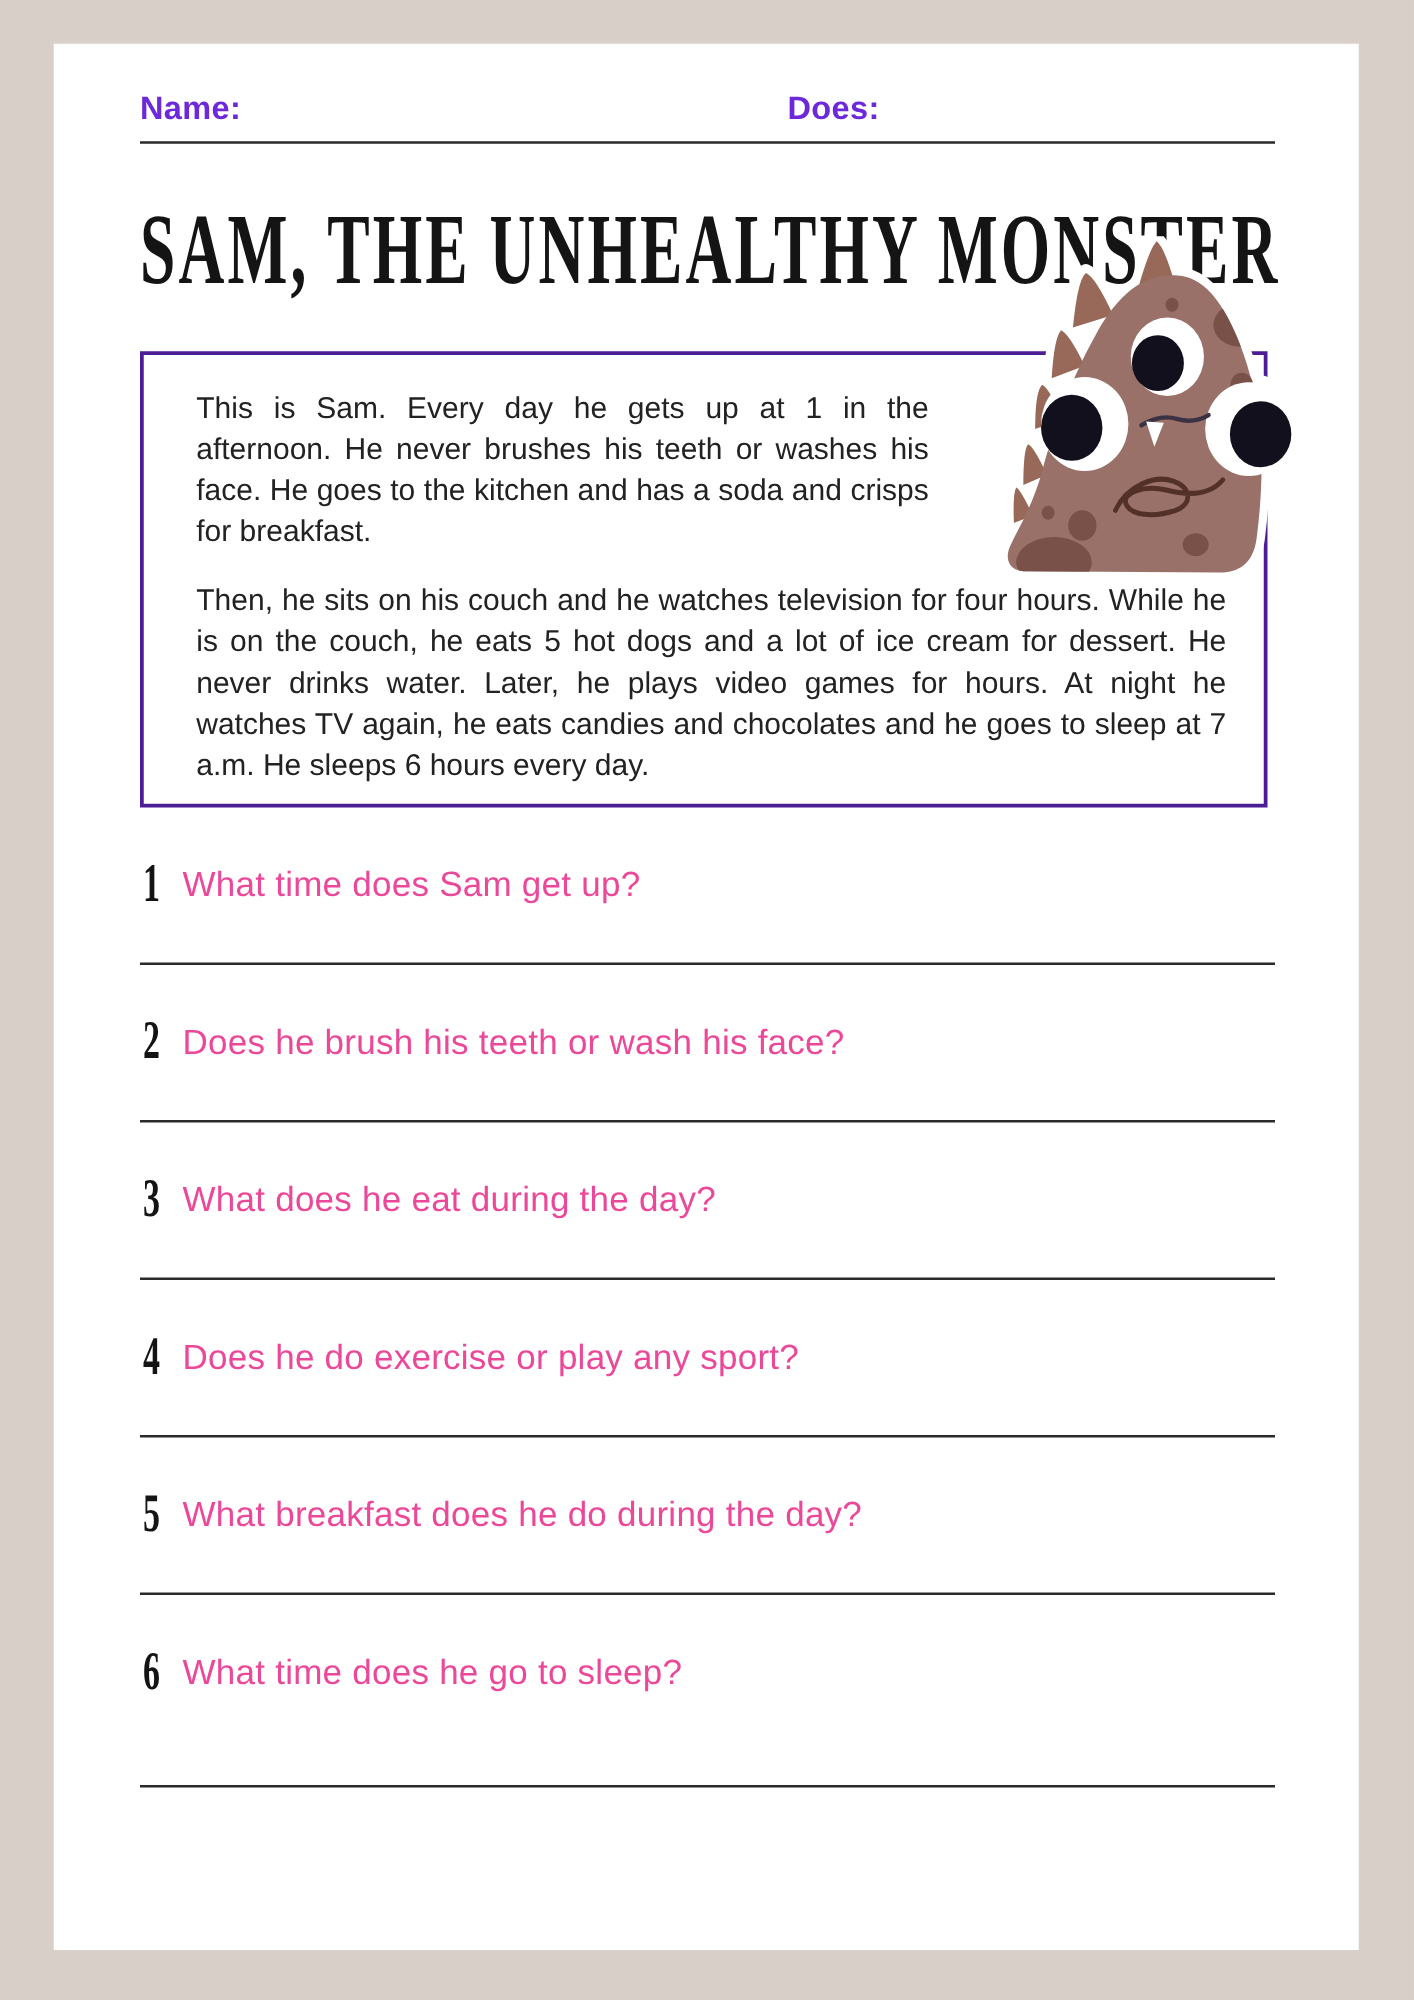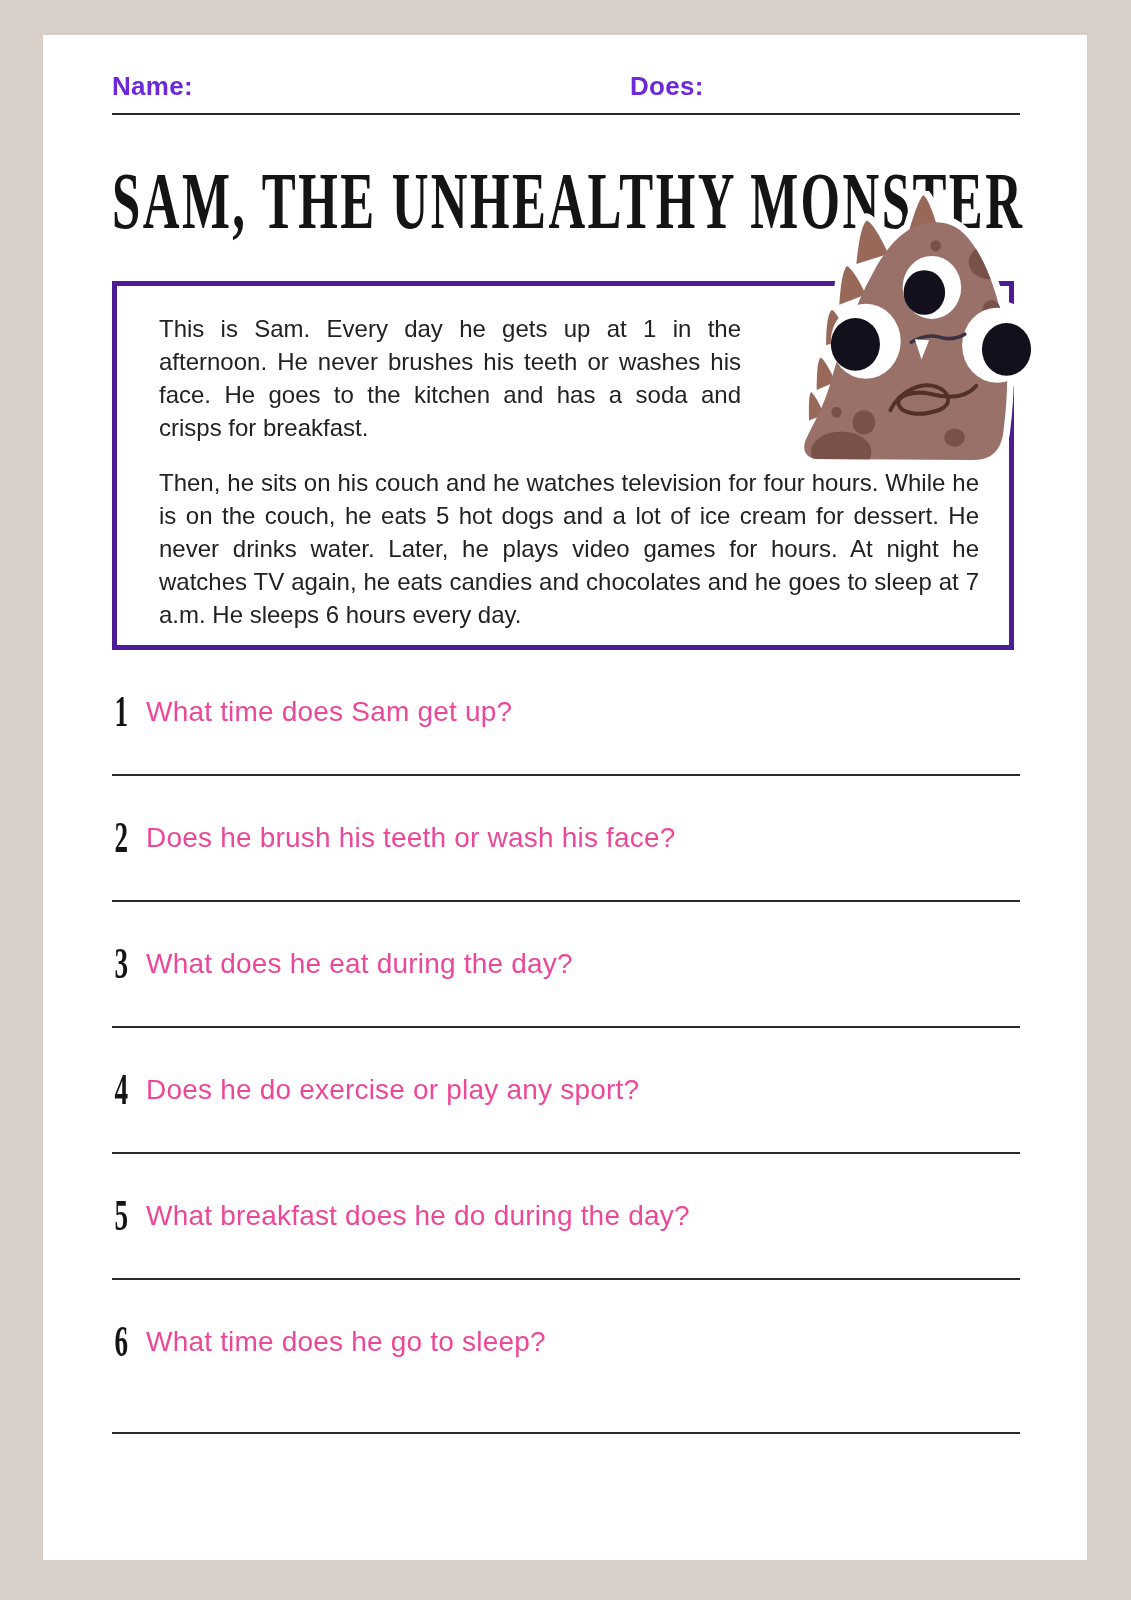--- a/index.html
+++ b/index.html
@@ -41,21 +41,21 @@
   }
 
   
   .instructions { margin-top:14px; font-size:24px; font-weight:700; line-height:1.32; color:#1b1b1b; }
 
   
   .passage-box {
     position:relative;
     margin-top:42px;
     width:902px;
-    border:5px solid #4c1d95;
+    border:3px solid #4c1d95;
     padding:26px 30px 14px 42px;
     background:#ffffff;
   }
   .passage { font-size:24px; line-height:33px; text-align:justify; color:#222; }
   .para1 { margin:0 238px 22px 0; }
   .para2 { margin:0; }
 
   .monster { position:absolute; top:-95px; right:-23px; width:238px; height:270px; z-index:3; }
   .monster svg { display:block; width:238px; height:270px; }
 

